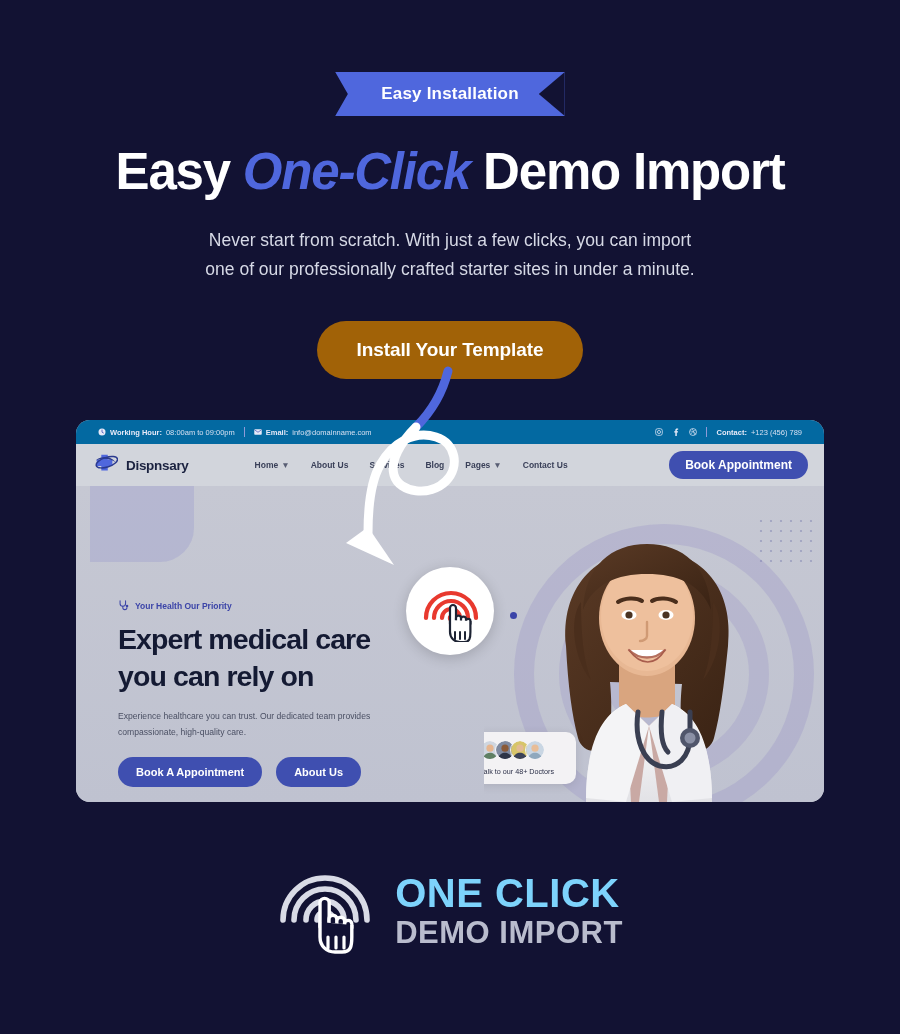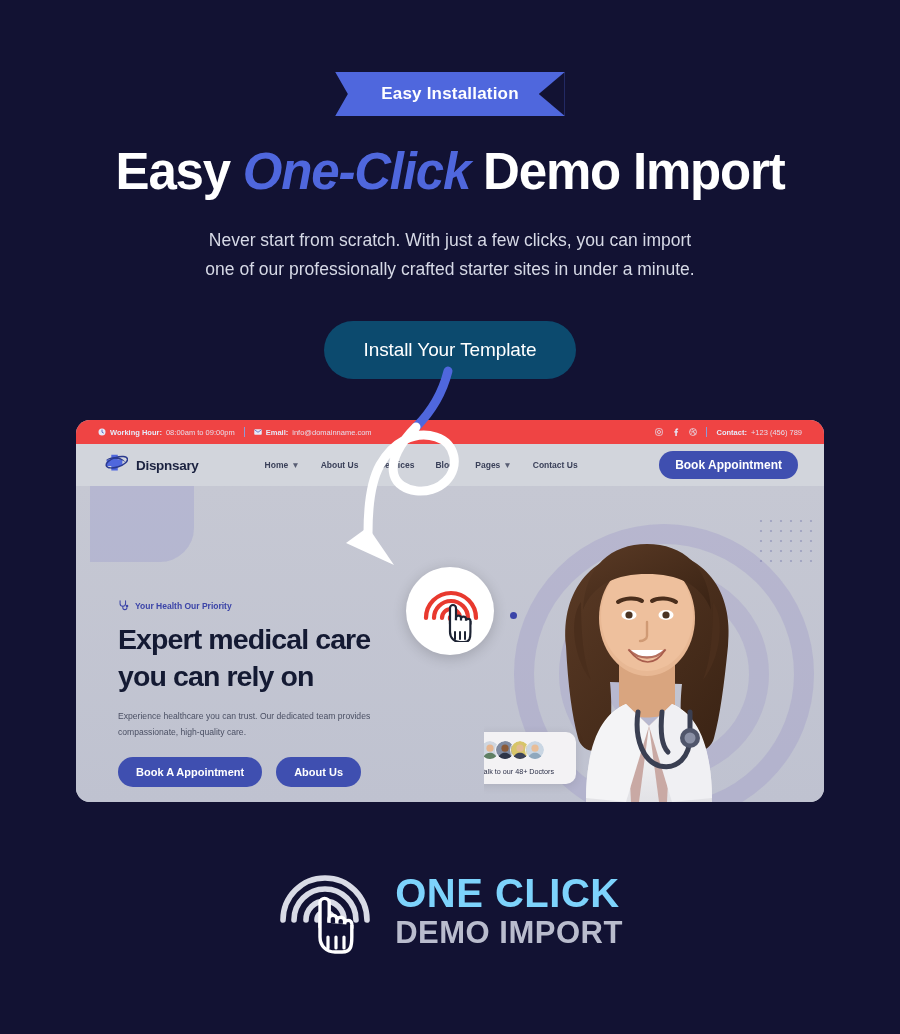--- a/index.html
+++ b/index.html
@@ -47,56 +47,56 @@
     margin-top:26px;
     color:#d6d9e6;
     font-size:17.5px;
     line-height:1.68;
     font-weight:400;
   }
 
   
   .cta-wrap { display:flex; justify-content:center; margin-top:36px; }
   .cta {
-    background:#0c4a6e;
+    background:#a16207;
     color:#fff;
     border:none;
     border-radius:40px;
     padding:18px 40px;
     font-size:19px;
-    font-weight:400;
+    font-weight:700;
     font-family:inherit;
     cursor:pointer;
     letter-spacing:-.1px;
   }
 
   
   .mock {
     position:absolute;
     left:76px; top:420px;
     width:748px; height:382px;
     border-radius:14px;
     overflow:hidden;
     background:#cfd2da;
   }
   .mock-topbar {
-    height:24px; background:#ef4444;
+    height:24px; background:#0369a1;
     display:flex; align-items:center; justify-content:space-between;
     padding:0 22px;
     color:#e6e9f8; font-size:7.5px; font-weight:700;
   }
   .tb-left, .tb-right { display:flex; align-items:center; gap:9px; }
   .tb-item { display:flex; align-items:center; gap:4px; white-space:nowrap; }
   .tb-item .val { font-weight:400; opacity:.92; }
   .tb-sep { width:1px; height:10px; background:#8e9ad8; }
   .tb-ico { width:8px; height:8px; display:inline-block; }
 
   .mock-nav {
     height:42px; background:#d2d5dc;
-    display:flex; align-items:center; padding:0 26px;
+    display:flex; align-items:center; padding:0 16px;
     gap:0;
   }
   .brand { display:flex; align-items:center; gap:8px; }
   .brand-name { font-size:13.5px; font-weight:800; color:#1b2240; letter-spacing:-.3px; }
   .nav-links { display:flex; align-items:center; gap:21px; margin-left:66px; }
   .nav-links span { font-size:8.5px; color:#3a4059; font-weight:600; display:flex; align-items:center; gap:3px; }
   .caret { font-size:6px; opacity:.8; }
   .nav-btn {
     margin-left:auto; background:#3f4fb0; color:#fff;
     font-size:12px; font-weight:700; border:none;

